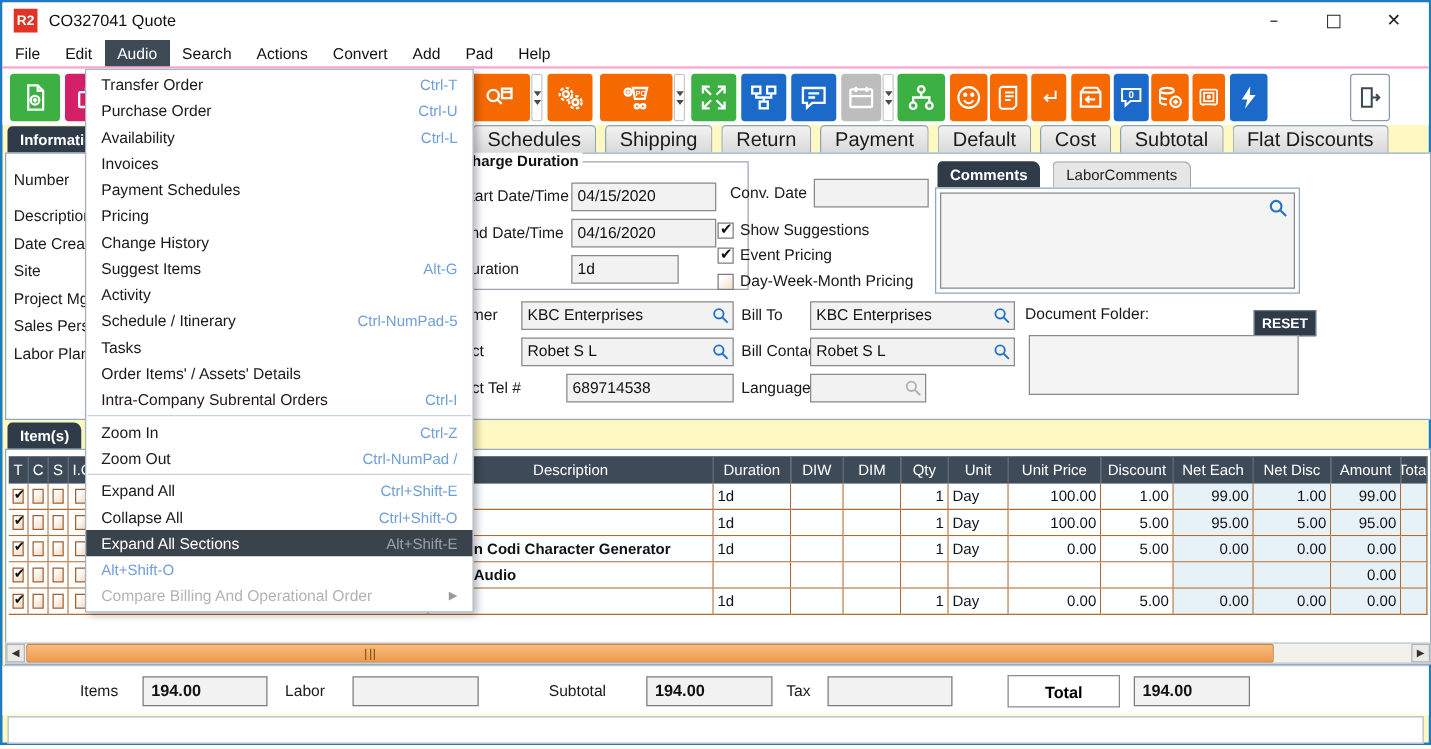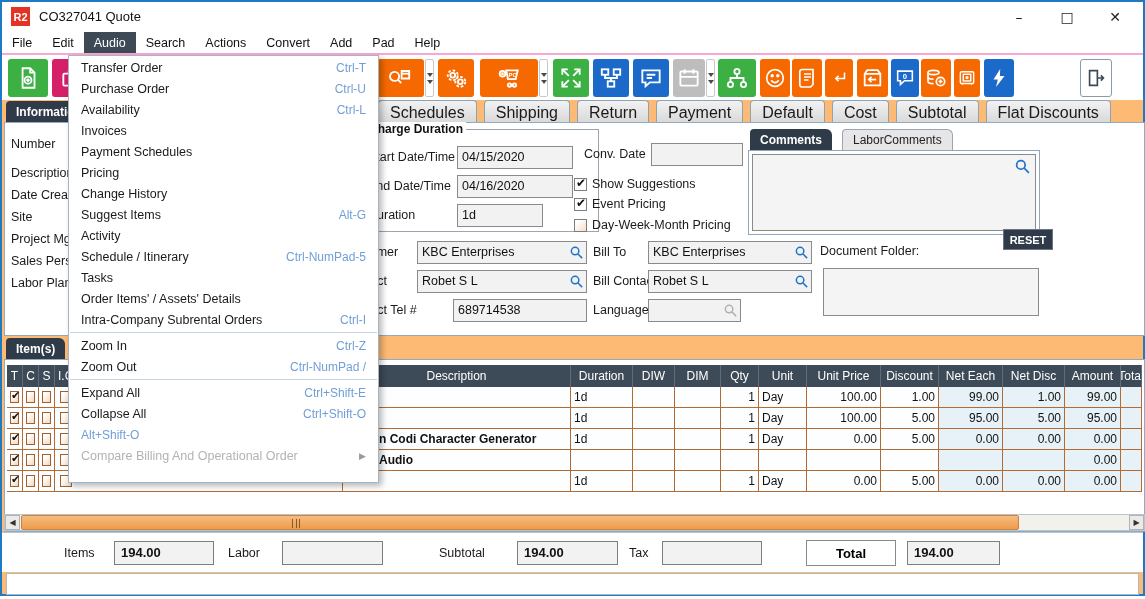--- a/index.html
+++ b/index.html
@@ -1,17 +1,17 @@
 <!DOCTYPE html>
 <html><head>
 <meta charset="utf-8">
 <style>
 *{box-sizing:border-box;margin:0;padding:0}
 html,body{width:1145px;height:599px;overflow:hidden;font-family:"Liberation Sans",sans-serif}
-.window{position:relative;width:1145px;height:596px;background:#fdba74;border:2px solid #1e7ac2}
+.window{position:relative;width:1145px;height:596px;background:#fef9c3;border:2px solid #1e7ac2}
 
 .titlebar{position:absolute;left:0;top:0;right:0;height:30px;background:#fff}
 .logo{position:absolute;left:9px;top:5px;width:19px;height:19px;background:#e23324;color:#fff;font-weight:bold;font-size:11px;display:flex;align-items:center;justify-content:center}
 .title{position:absolute;left:37px;top:7px;font-size:13px;color:#111}
 .win-controls{position:absolute;right:4px;top:0;height:30px;display:flex}
 .win-btn{width:48px;height:30px;display:flex;align-items:center;justify-content:center;font-size:14px;color:#222;font-family:"DejaVu Sans",sans-serif}
 
 .menubar{position:absolute;left:0;top:30px;right:0;height:23px;display:flex;font-size:12.5px;background:#fff;border-bottom:2px solid #f9a8d4}
 .menu-item{padding:4px 10px;color:#111}
 .menu-item.active{background:#3d4a55;color:#fff}
@@ -63,21 +63,21 @@
 .hs-thumb{position:absolute;left:1px;top:0;width:998px;height:15px;background:linear-gradient(#f7bc7e,#ee9b4c);border:1px solid #d0813a;border-radius:2px}
 .grip{position:absolute;left:270px;top:3px;width:8px;height:9px;border-left:1px solid #8a5a20;border-right:1px solid #8a5a20;background:transparent}
 .grip::after{content:"";position:absolute;left:3px;top:0;width:1px;height:9px;background:#8a5a20}
 
 .totals{position:absolute;left:0;top:530px;right:0;height:40px;background:#fff;border-top:1px solid #b9c4cf}
 .tfld{position:absolute;background:#f2f2f2;border:1px solid #7d7d7d;font-size:13px;font-weight:bold;color:#111;padding:3px 6px;height:24px}
 .tlabel{position:absolute;font-size:12.5px;color:#1a1a1a}
 .totalbox{position:absolute;border:1px solid #8a8a8a;background:#fff;font-weight:bold;font-size:13px;display:flex;align-items:center;justify-content:center}
 .statusbar{position:absolute;left:4px;top:571px;width:1133px;height:22px;background:#fff;border:1px solid #b0b8c0}
 
-.vmenu{position:absolute;left:66px;top:53px;width:311px;background:#fff;border:1px solid #a8b4c0;box-shadow:3px 3px 6px rgba(0,0,0,.28);z-index:60;padding:1px 0 16px 0}
+.vmenu{position:absolute;left:66px;top:53px;width:311px;background:#fff;border:1px solid #a8b4c0;box-shadow:3px 3px 6px rgba(0,0,0,.28);z-index:60;padding:1px 0 2px 0}
 .vm-item{height:21px;display:flex;align-items:center;padding:0 12px;font-size:12.5px;color:#1a1a1a}
 .vm-label{flex:1;white-space:nowrap}
 .vm-short{color:#6f9fd6;font-size:12px;white-space:nowrap}
 .vm-item.hl{background:#3a434c;color:#fff}
 .vm-item.hl .vm-short{color:#9aa1a8}
 .vm-item.dis{color:#b3b3b3}
 .vm-arrow{color:#9a9a9a;font-size:9px;margin-left:8px;font-family:"DejaVu Sans",sans-serif}
 .vm-sep{height:1px;background:#c5d3e2;margin:2px 1px}
 </style>
 </head>
@@ -351,21 +351,21 @@
     <div class="cbox" style="left:409px;top:27px;width:292px;height:85px">
       <div class="cinner"><span></span>
         <svg style="position:absolute;right:4px;top:3px" width="17" height="17" viewBox="0 0 16 16">
             <circle cx="6.5" cy="6.5" r="4" fill="none" stroke="#2472c8" stroke-width="1.6"></circle>
             <line x1="9.6" y1="9.6" x2="14" y2="14" stroke="#2472c8" stroke-width="1.6"></line>
           </svg>
       </div>
     </div>
 
     <span class="lbl" style="left:481px;top:121px">Document Folder:</span>
-    <div class="resetbtn" style="left:664px;top:106px;width:50px;height:21px">RESET</div>
+    <div class="resetbtn" style="left:664px;top:125px;width:50px;height:21px">RESET</div>
     <div class="cinner" style="position:absolute;left:484px;top:145px;width:216px;height:48px"><span></span></div>
   </div>
 
   <div class="darktab" style="left:4px;top:336px">Item(s)</div>
   <div class="panel" style="left:2px;top:357px;width:1141px;height:173px">
     <div class="thead" id="thead">
         <div class="th" style="width: 16px;">T</div>
         <div class="th" style="width: 16px;">C</div>
         <div class="th" style="width: 16px;">S</div>
         <div class="th" style="width: 288px; justify-content: flex-start; padding-left: 3px;">I.C</div>
@@ -605,20 +605,24 @@
       </div>
       <div class="vm-sep"></div>
       <div class="vm-item">
         <span class="vm-label">Expand All</span>
         <span class="vm-short">Ctrl+Shift-E</span>
       </div>
       <div class="vm-item">
         <span class="vm-label">Collapse All</span>
         <span class="vm-short">Ctrl+Shift-O</span>
       </div>
+      <div class="vm-item hl">
+        <span class="vm-label">Expand All Sections</span>
+        <span class="vm-short">Alt+Shift-E</span>
+      </div>
       <div class="vm-item">
         <span class="vm-short">Alt+Shift-O</span>
       </div>
       <div class="vm-item dis">
         <span class="vm-label">Compare Billing And Operational Order</span>
         <span class="vm-short"></span>
         <span class="vm-arrow">▶</span>
       </div>
     </div>
 </div>

